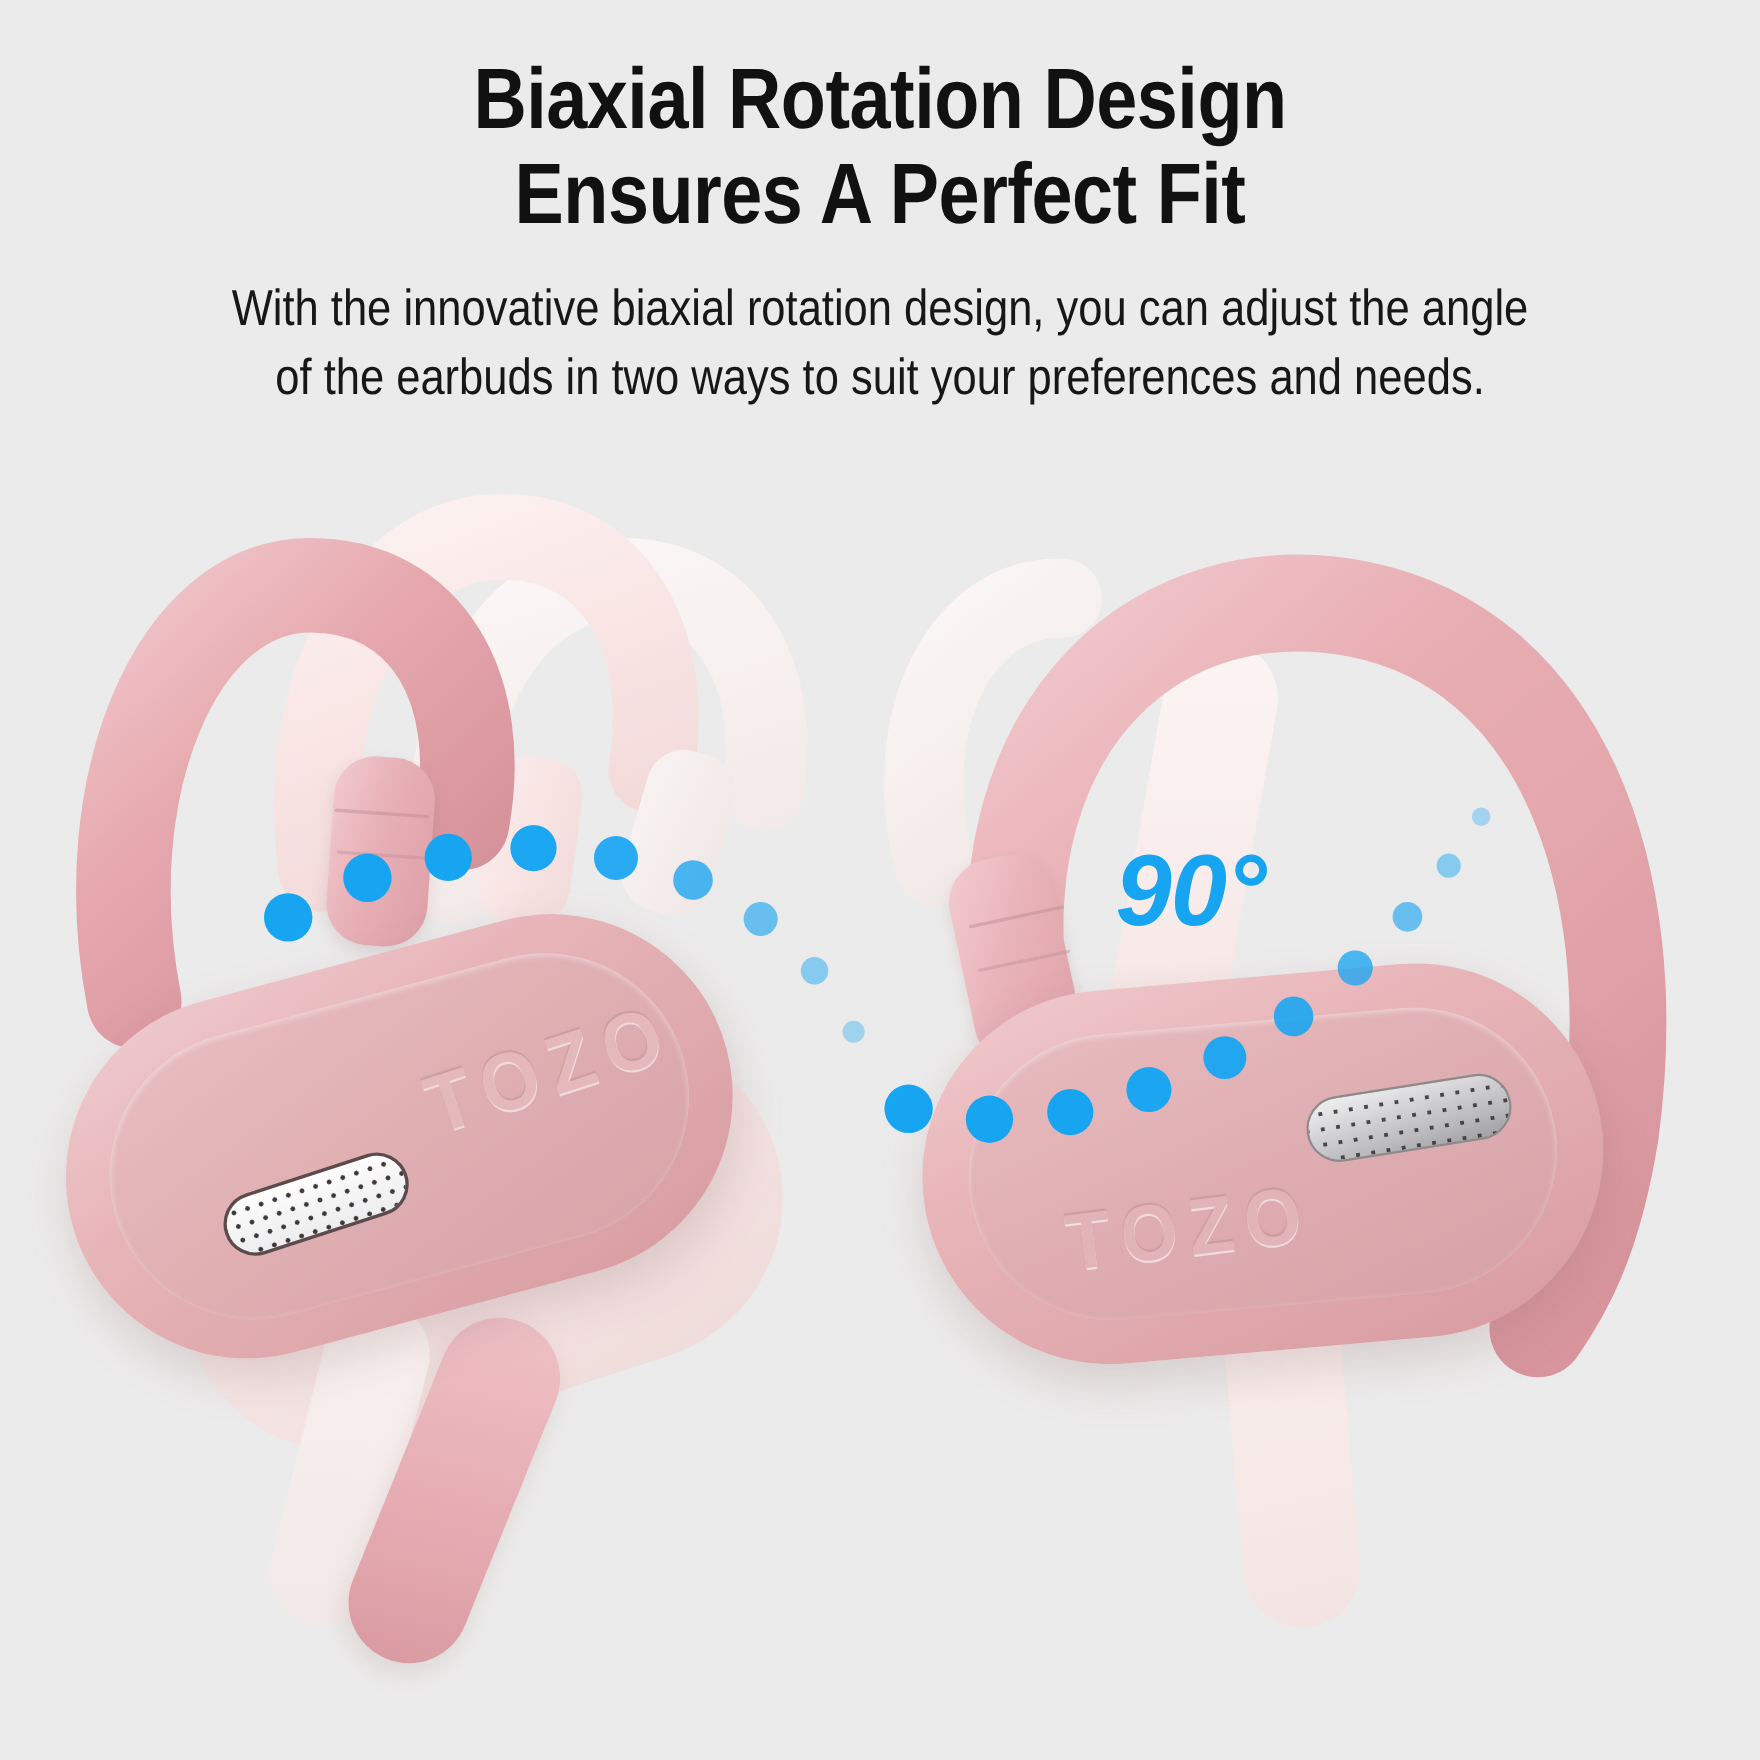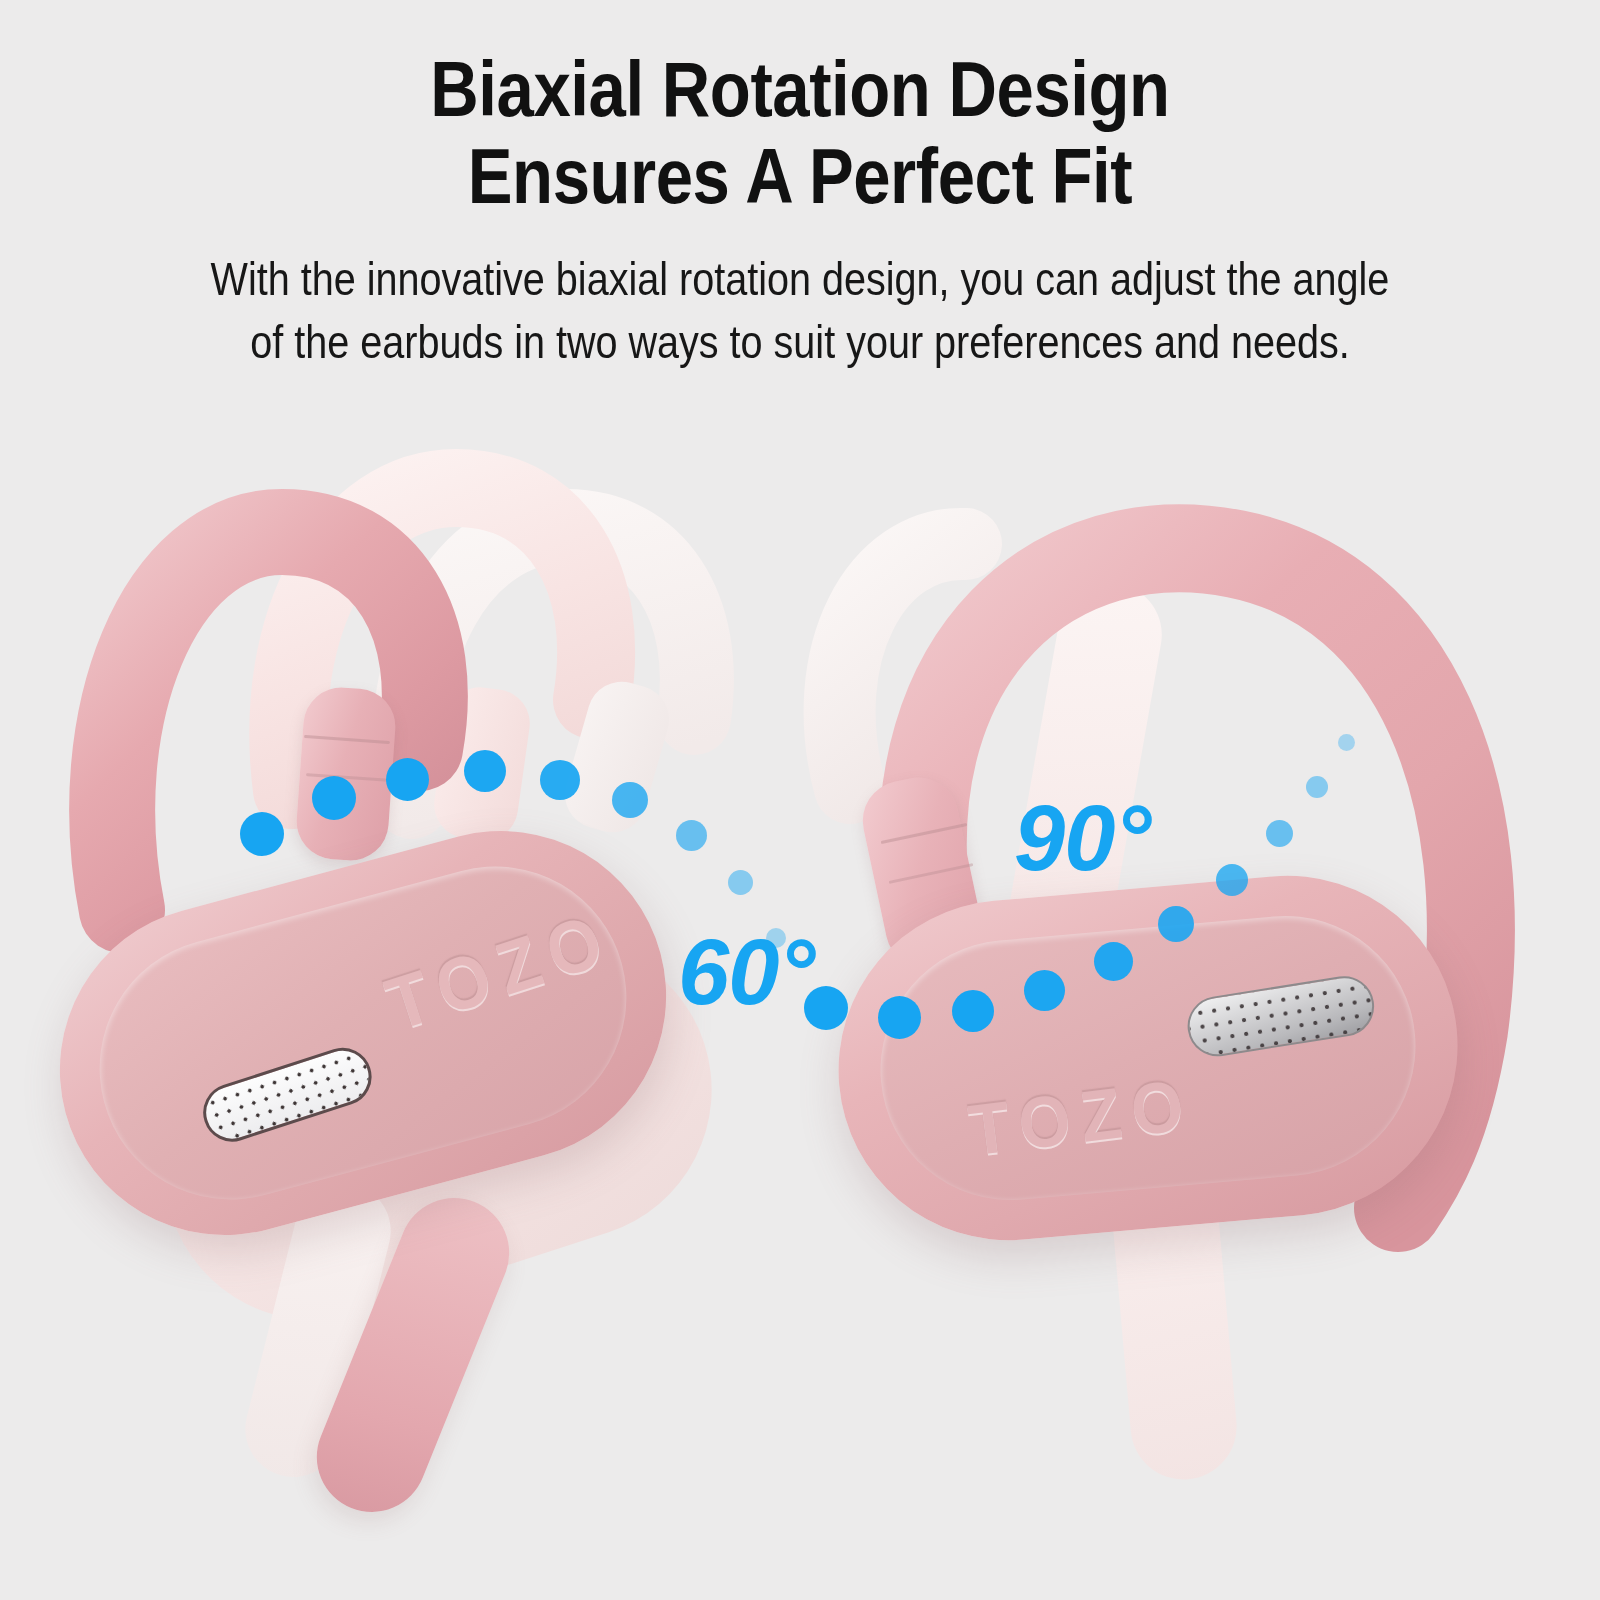--- a/index.html
+++ b/index.html
@@ -212,21 +212,20 @@
       <div class="arc-dot" style="left: 200px; top: 392px; width: 44px; height: 44px; opacity: 1; background: rgb(23, 165, 242);"></div>
       <div class="arc-dot" style="left: 272px; top: 356px; width: 44px; height: 44px; opacity: 1; background: rgb(23, 165, 242);"></div>
       <div class="arc-dot" style="left: 346px; top: 338px; width: 43px; height: 43px; opacity: 1; background: rgb(23, 165, 242);"></div>
       <div class="arc-dot" style="left: 424px; top: 330px; width: 42px; height: 42px; opacity: 0.98; background: rgb(23, 165, 242);"></div>
       <div class="arc-dot" style="left: 500px; top: 340px; width: 40px; height: 40px; opacity: 0.92; background: rgb(23, 165, 242);"></div>
       <div class="arc-dot" style="left: 572px; top: 362px; width: 36px; height: 36px; opacity: 0.78; background: rgb(23, 165, 242);"></div>
       <div class="arc-dot" style="left: 636px; top: 400px; width: 31px; height: 31px; opacity: 0.62; background: rgb(23, 165, 242);"></div>
       <div class="arc-dot" style="left: 688px; top: 450px; width: 25px; height: 25px; opacity: 0.48; background: rgb(23, 165, 242);"></div>
       <div class="arc-dot" style="left: 726px; top: 508px; width: 20px; height: 20px; opacity: 0.36; background: rgb(23, 165, 242);"></div>
 
-      <div class="angle-label" style="left: 638px; top: 500px; font-size: 92px; color: rgb(23, 165, 242);">60°</div>
     </div>
 
     <div class="bud-assembly" id="right-assembly" style="left:790px; top:30px; width:790px; height:1000px;">
 
       <svg class="hook-svg" style="left:-20px; top:58px; width:320px; height:380px;" viewBox="0 0 320 380">
         <defs>
           <linearGradient id="rg-ghost1" x1="0" y1="0" x2="0.4" y2="1">
             <stop offset="0%" stop-color="#fbf7f6"></stop>
             <stop offset="100%" stop-color="#f1e9e8"></stop>
           </linearGradient>
@@ -286,17 +285,17 @@
       <div class="arc-dot" style="left: 88px; top: 566px; width: 43px; height: 43px; opacity: 1; background: rgb(23, 165, 242);"></div>
       <div class="arc-dot" style="left: 162px; top: 560px; width: 42px; height: 42px; opacity: 1; background: rgb(23, 165, 242);"></div>
       <div class="arc-dot" style="left: 234px; top: 540px; width: 41px; height: 41px; opacity: 0.98; background: rgb(23, 165, 242);"></div>
       <div class="arc-dot" style="left: 304px; top: 512px; width: 39px; height: 39px; opacity: 0.95; background: rgb(23, 165, 242);"></div>
       <div class="arc-dot" style="left: 368px; top: 476px; width: 36px; height: 36px; opacity: 0.88; background: rgb(23, 165, 242);"></div>
       <div class="arc-dot" style="left: 426px; top: 434px; width: 32px; height: 32px; opacity: 0.76; background: rgb(23, 165, 242);"></div>
       <div class="arc-dot" style="left: 476px; top: 390px; width: 27px; height: 27px; opacity: 0.62; background: rgb(23, 165, 242);"></div>
       <div class="arc-dot" style="left: 516px; top: 346px; width: 22px; height: 22px; opacity: 0.48; background: rgb(23, 165, 242);"></div>
       <div class="arc-dot" style="left: 548px; top: 304px; width: 17px; height: 17px; opacity: 0.34; background: rgb(23, 165, 242);"></div>
 
-      <div class="angle-label" style="left: 224px; top: 356px; font-size: 92px; color: rgb(23, 165, 242); font-style: italic;">90°</div>
+      <div class="angle-label" style="left: 224px; top: 328px; font-size: 92px; color: rgb(23, 165, 242); font-style: italic;">90°</div>
     </div>
 
   </div>
 </div>
 
 </body></html>

